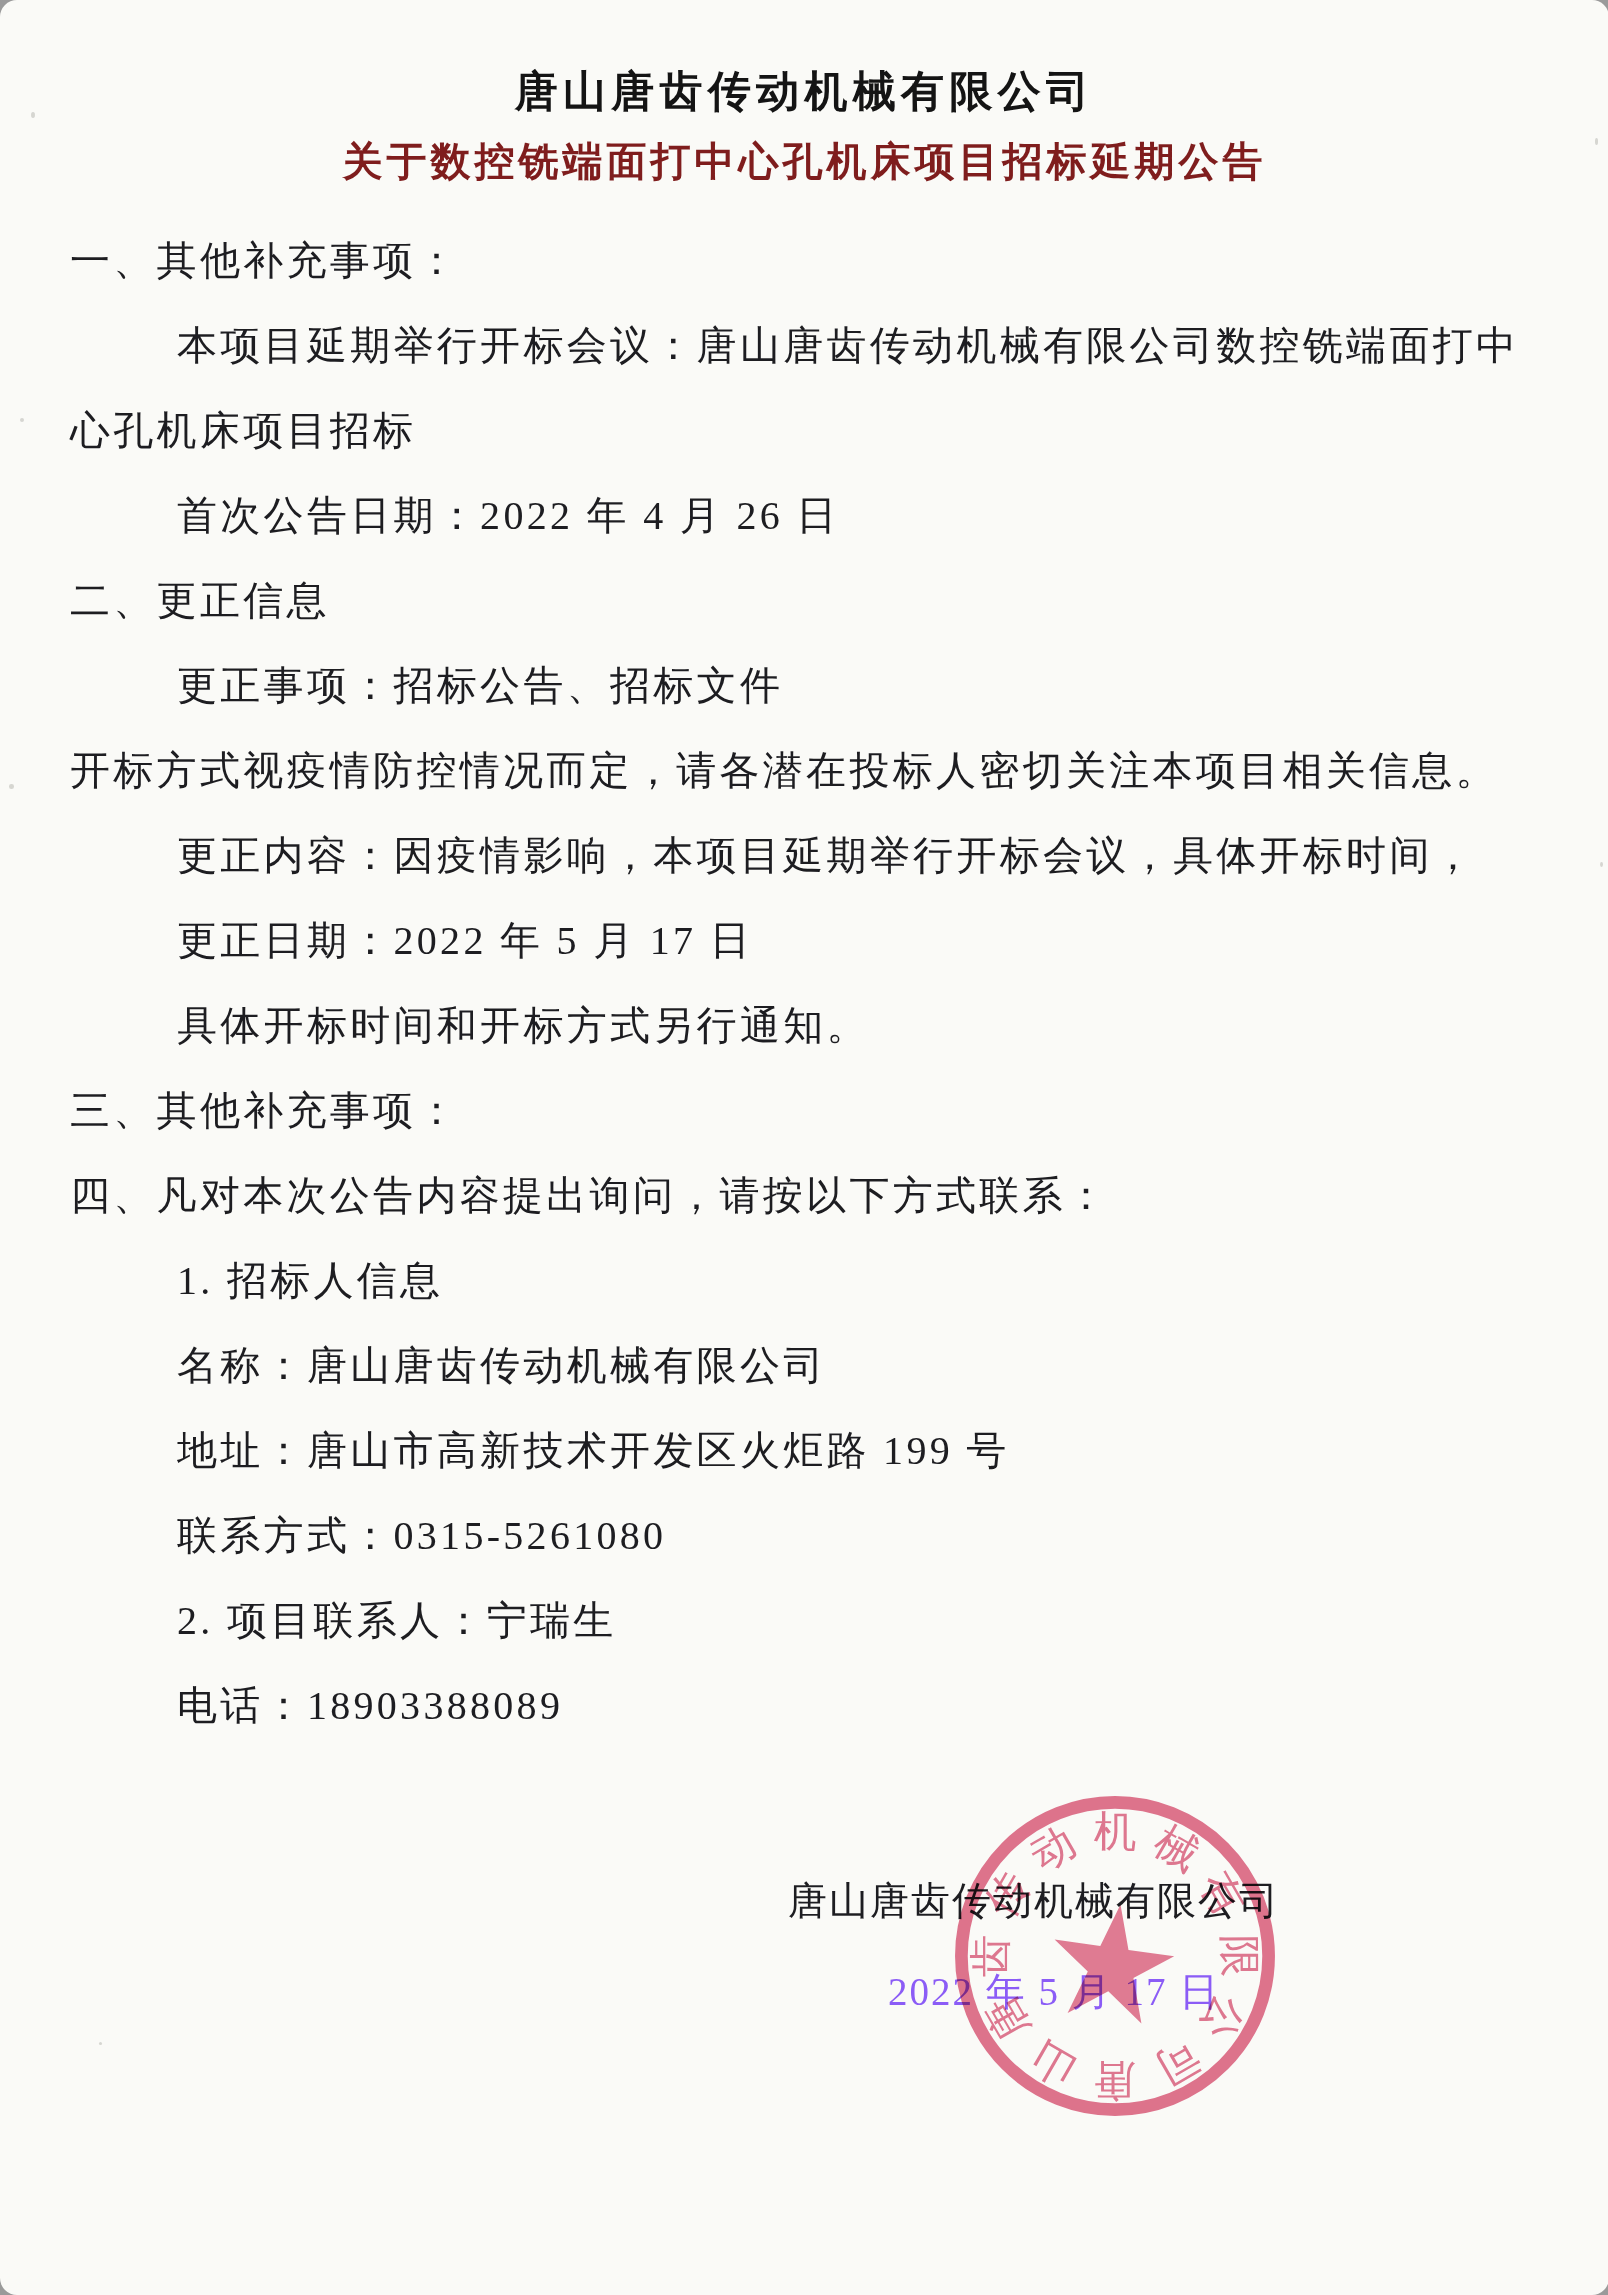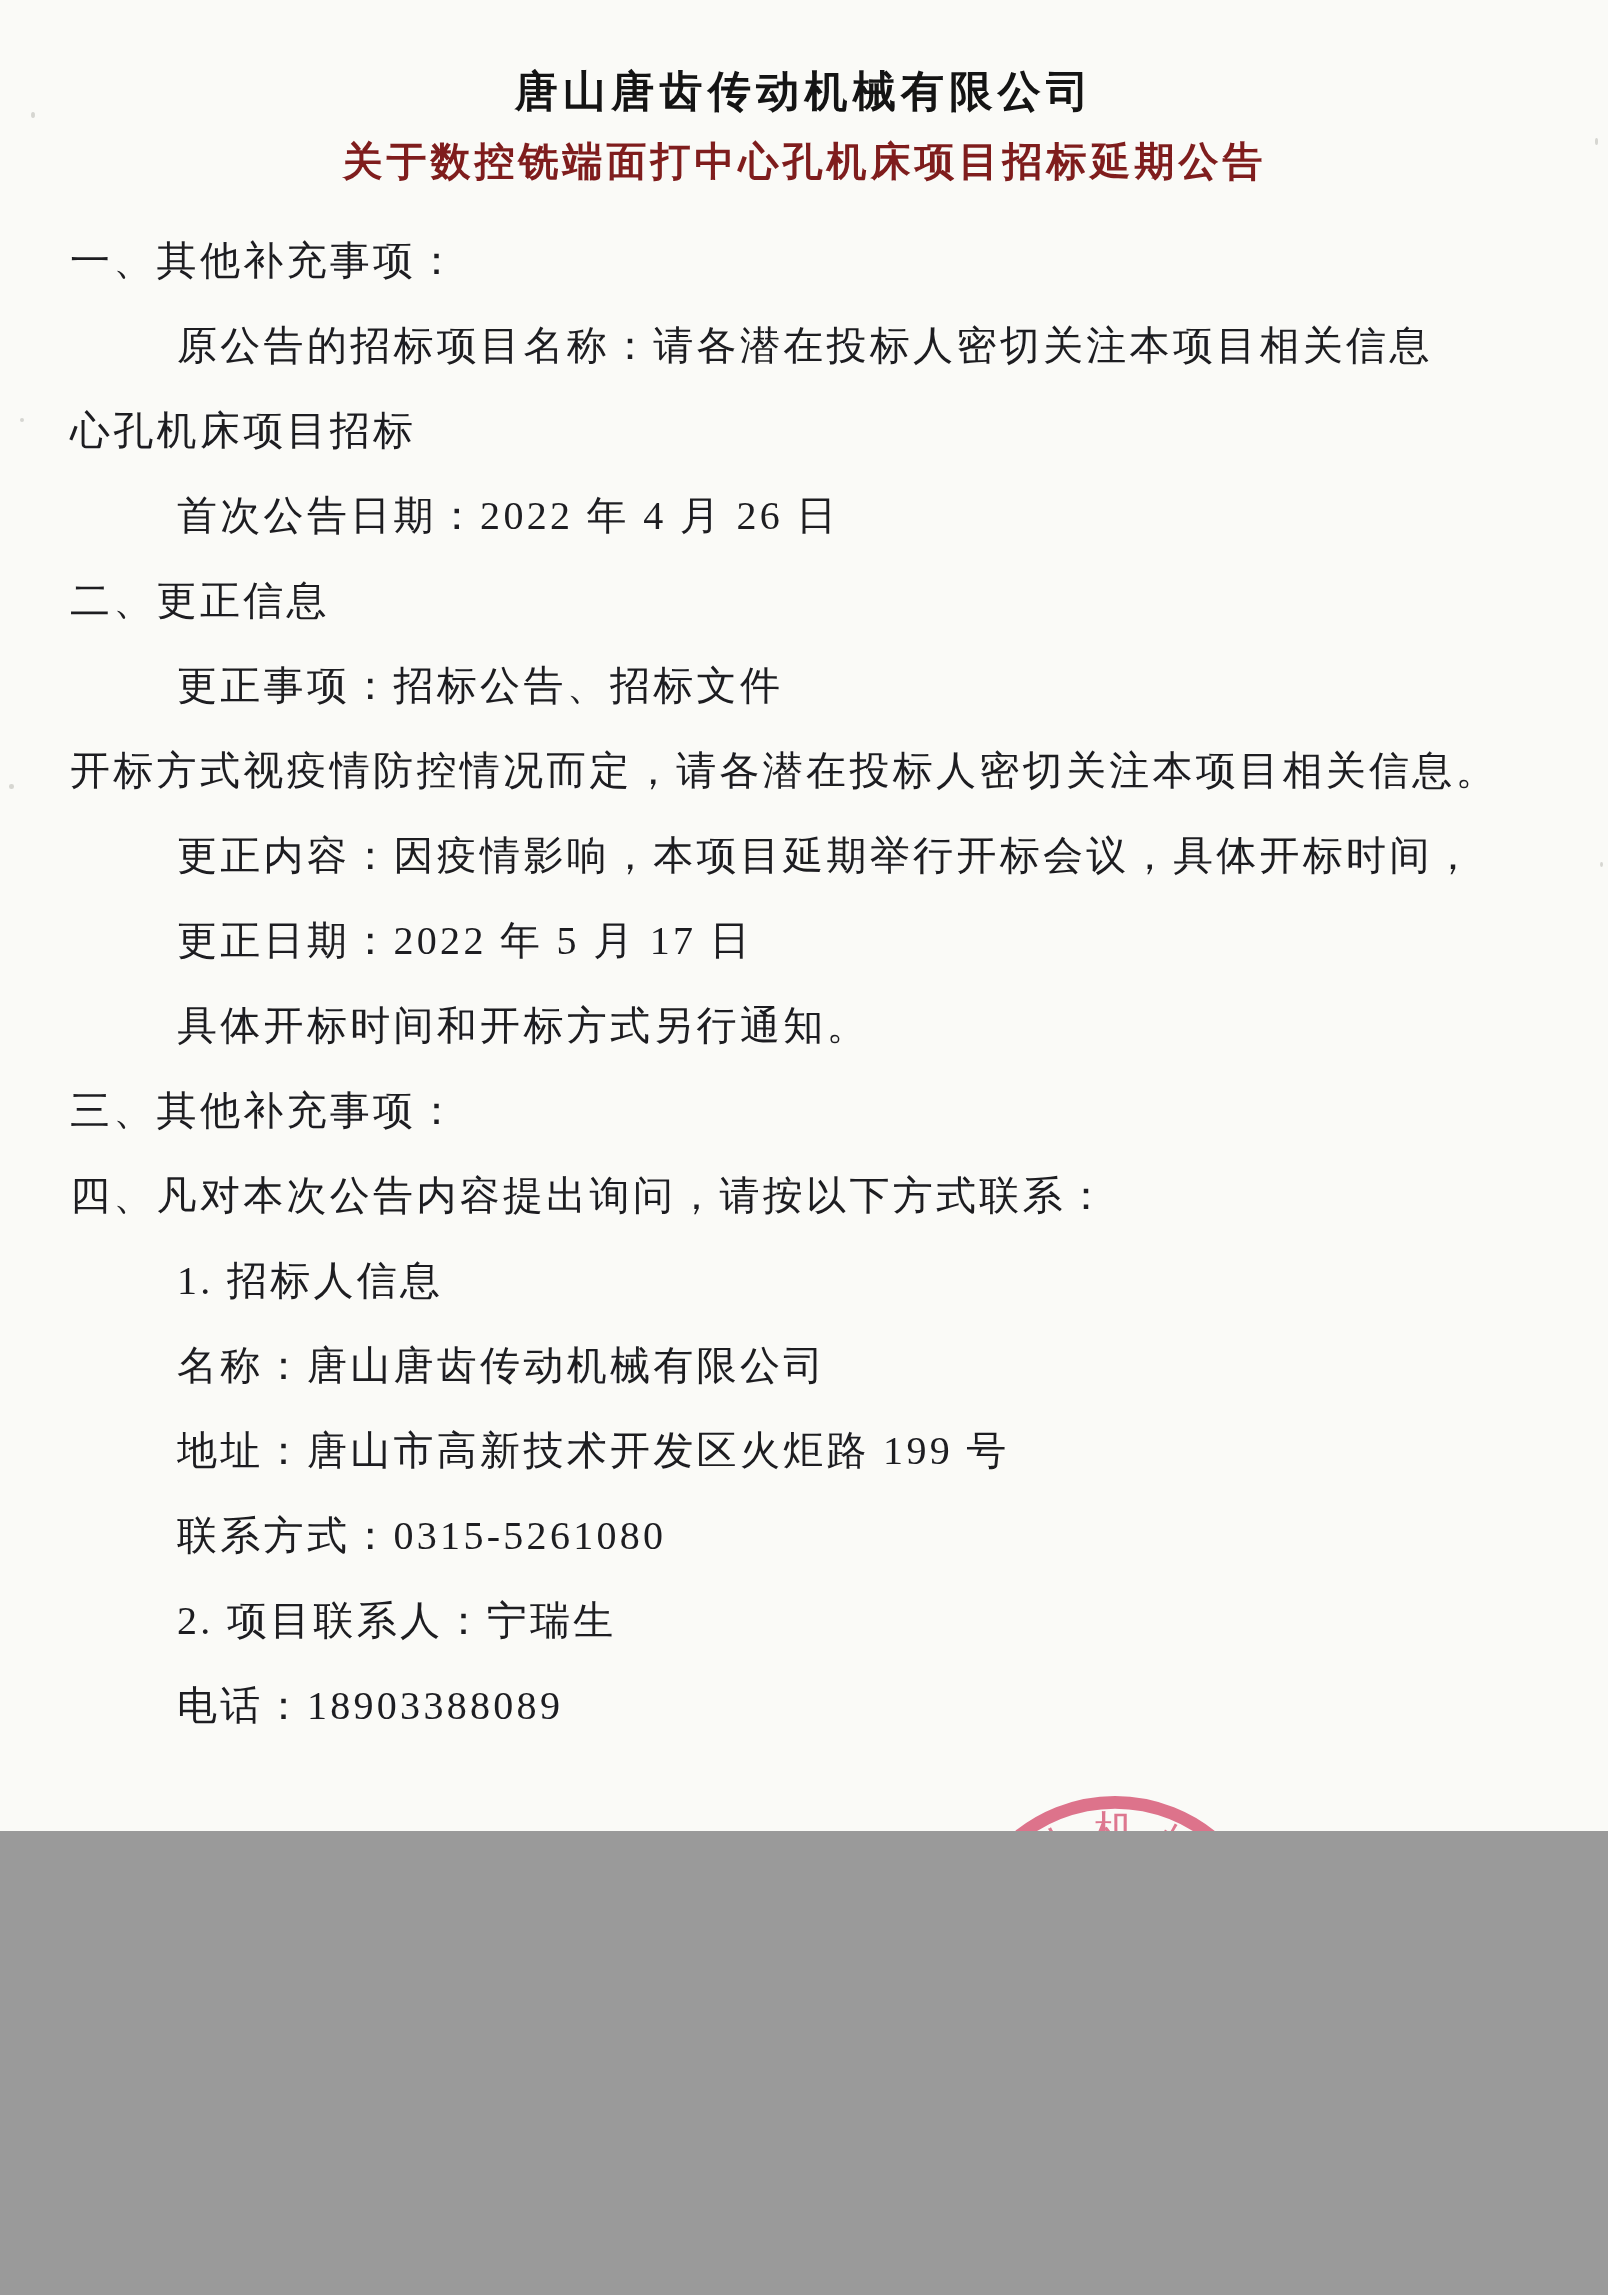--- a/index.html
+++ b/index.html
@@ -1,21 +1,22 @@
 <!DOCTYPE html>
 <html style="font-size:10.7px"><head>
 <meta charset="utf-8">
 <style>
   html,body { margin:0; padding:0; background:#9a9a9a; }
   .page {
     position:relative;
-    width:1609px; height:1831px;
+    width:1609px; height:2295px;
     background:#fafaf7;
     overflow:hidden;
     color:#1e1e22;
+    border-radius:17px;
   }
   .doc-title {
     position:absolute; top:67px; left:0; width:100%;
     text-align:center;
     font-family:"Liberation Sans", sans-serif;
     font-weight:700; font-size:43px; line-height:1.15;
     letter-spacing:5.3px; color:#141414;
   }
   .doc-subtitle {
     position:absolute; top:138px; left:0; width:100%;
@@ -67,21 +68,21 @@
 <body>
 
 <div class="page">
 
   <div class="doc-title">唐山唐齿传动机械有限公司</div>
 
   <div class="doc-subtitle">关于数控铣端面打中心孔机床项目招标延期公告</div>
 
   <div class="body-lines">
       <div class="line section">一、其他补充事项：</div>
-      <div class="line para">原公告的招标项目名称：请各潜在投标人密切关注本项目相关信息</div>
+      <div class="line para">本项目延期举行开标会议：唐山唐齿传动机械有限公司数控铣端面打中</div>
       <div class="line cont">心孔机床项目招标</div>
       <div class="line para">首次公告日期：2022 年 4 月 26 日</div>
       <div class="line section">二、更正信息</div>
       <div class="line para">更正事项：招标公告、招标文件</div>
       <div class="line cont">开标方式视疫情防控情况而定，请各潜在投标人密切关注本项目相关信息。</div>
       <div class="line para">更正内容：因疫情影响，本项目延期举行开标会议，具体开标时间，</div>
       <div class="line para">更正日期：2022 年 5 月 17 日</div>
       <div class="line para">具体开标时间和开标方式另行通知。</div>
       <div class="line section">三、其他补充事项：</div>
       <div class="line section">四、凡对本次公告内容提出询问，请按以下方式联系：</div>

